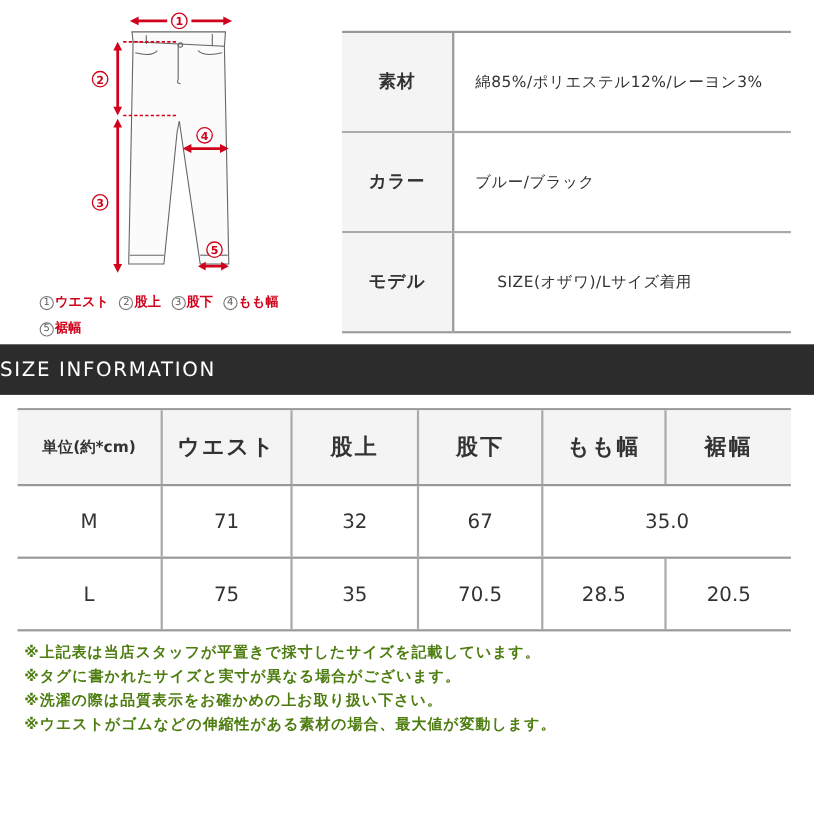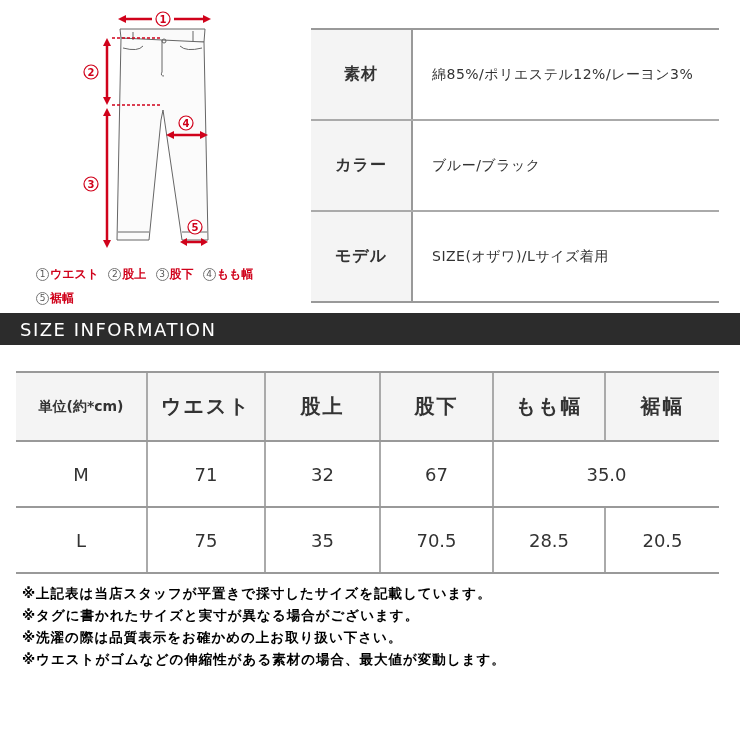--- a/index.html
+++ b/index.html
@@ -8,40 +8,40 @@
 
   
   .diagram { position: absolute; left: 0; top: 0; width: 310px; height: 310px; }
   .legend { position: absolute; left: 36px; top: 262px; width: 270px; font-size: 12px; font-weight: bold; color: #d0021b; line-height: 24px; }
   .legend-item { display: inline-block; margin-right: 5px; white-space: nowrap; }
   .legend-num { display: inline-block; width: 13px; height: 13px; border: 1px solid #777; border-radius: 50%; color: #555; font-size: 9px; line-height: 11px; text-align: center; font-weight: normal; margin-right: 1px; vertical-align: 1px; }
 
   
   .spec { position: absolute; left: 311px; top: 28px; width: 408px; border-top: 2px solid #999; }
   .spec-row { display: flex; height: 91px; border-bottom: 2px solid #aaa; }
-  .spec-row:last-child { border-bottom: 2px solid #999; }
+  .spec-row:last-child { border-bottom: 2px solid #999; gap: 20px; }
   .spec-label { width: 102px; background: #f4f4f4; border-right: 2px solid #999; display: flex; align-items: center; justify-content: center; font-size: 16px; font-weight: bold; color: #333; letter-spacing: 1px; }
   .spec-value { flex: 1; display: flex; align-items: center; padding-left: 19px; font-size: 14px; color: #333; letter-spacing: 0.5px; white-space: nowrap; }
 
   
-  .banner { position: absolute; left: 0; top: 313px; width: 740px; height: 32px; background: #2c2c2c; display: flex; align-items: center; padding-left: 20px; }
+  .banner { position: absolute; left: 0; top: 313px; width: 740px; height: 46px; background: #2c2c2c; display: flex; align-items: center; }
   .banner-title { color: #ffffff; font-family: "DejaVu Sans", sans-serif; font-size: 18px; letter-spacing: 1.5px; }
 
   
   .size { position: absolute; left: 16px; top: 371px; width: 703px; border-top: 2px solid #999; }
   .size-row { display: flex; height: 66px; border-bottom: 2px solid #999; }
   .size-row.head { height: 69px; background: #f4f4f4; }
   .size-cell { display: flex; align-items: center; justify-content: center; font-size: 18px; color: #333; border-right: 2px solid #aaa; }
   .size-cell:last-child { border-right: none; }
   .size-row.head .size-cell { font-size: 20px; font-weight: bold; letter-spacing: 2px; }
   .size-row.head .size-cell.unit { font-size: 14px; letter-spacing: 0; }
   .c0 { width: 132px; } .c1 { width: 118px; } .c2 { width: 115px; } .c3 { width: 113px; } .c4 { width: 112px; } .c5 { flex: 1; }
 
   
-  .notes { position: absolute; left: 22px; top: 582px; font-size: 13.5px; font-weight: bold; color: #000000; line-height: 22px; letter-spacing: 1px; }
+  .notes { position: absolute; left: 22px; top: 582px; font-size: 13.5px; font-weight: bold; color: #4d7c0f; line-height: 22px; letter-spacing: 1px; }
 </style>
 </head>
 <body>
 
 <div class="diagram">
   <svg width="310" height="262" viewBox="0 0 310 262">
     <g fill="none" stroke="#666" stroke-width="1">
 
       <path d="M120 29 L205 29 L204 42 Q160 44 121 38 Z" fill="#fafafa"></path>
 

